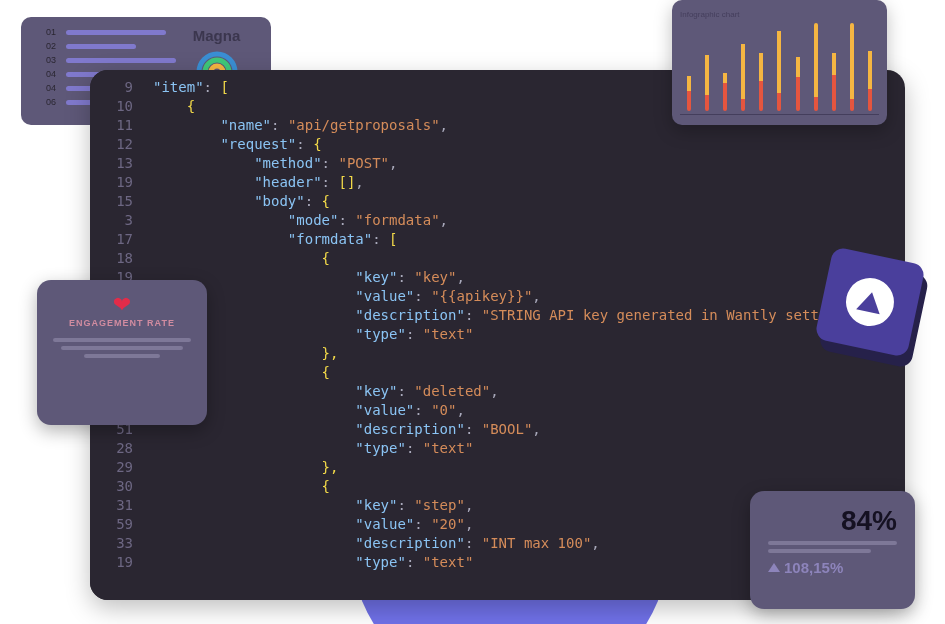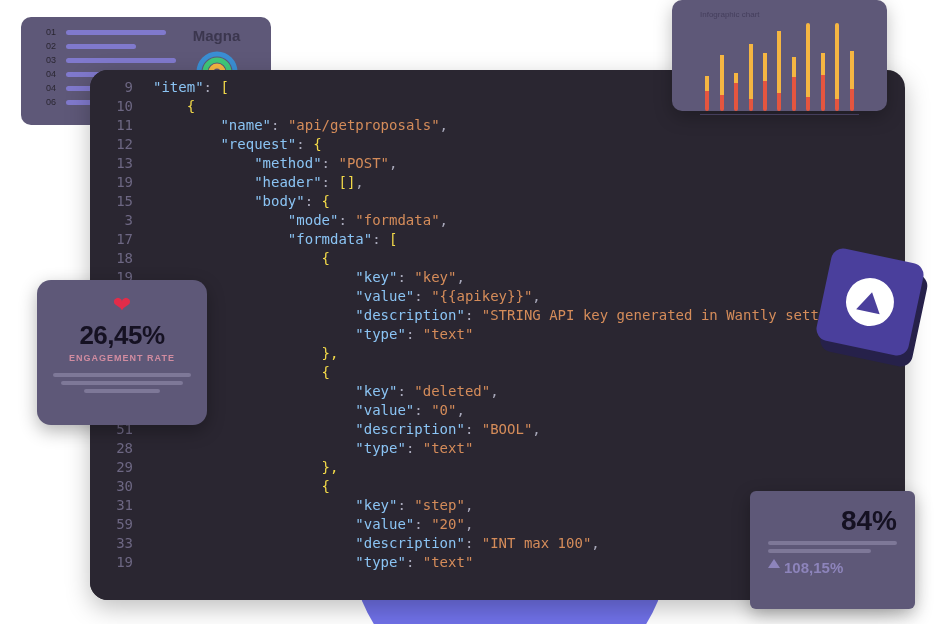--- a/index.html
+++ b/index.html
@@ -31,33 +31,33 @@
 
   
   .eng-card { position: absolute; left: 37px; top: 280px; width: 170px; height: 145px; background: #5e5878; border-radius: 14px; z-index: 10; padding: 14px 16px 10px; text-align: center; box-shadow: 0 6px 18px rgba(0,0,0,0.3); }
   .heart { color: #e22c49; font-size: 22px; line-height: 1; }
   .eng-pct { color: #151122; font-size: 26px; font-weight: 900; margin-top: 4px; letter-spacing: -0.5px; }
   .eng-lbl { color: #d18ca0; font-size: 9px; letter-spacing: 1px; margin-top: 2px; font-weight: 600; }
   .eng-lines { margin-top: 10px; }
   .eng-lines div { height: 4px; background: #7e7898; border-radius: 2px; margin: 4px auto; }
 
   
-  .chart-card { position: absolute; right: 58px; top: 0px; width: 215px; height: 111px; background: #5e5878; border-radius: 10px; z-index: 10; padding: 10px 28px 8px; box-shadow: 0 6px 18px rgba(0,0,0,0.25); }
+  .chart-card { position: absolute; right: 58px; top: 0px; width: 215px; height: 125px; background: #5e5878; border-radius: 10px; z-index: 10; padding: 10px 8px 8px; box-shadow: 0 6px 18px rgba(0,0,0,0.25); }
   .chart-title { color: #443e5c; font-size: 8px; margin-bottom: 4px; }
   .bars { display: flex; align-items: flex-end; justify-content: space-around; height: 88px; }
   .bar-col { width: 4px; display: flex; flex-direction: column; justify-content: flex-end; height: 100%; border-radius: 2px; overflow: hidden; }
   .bar-top { width: 100%; background: #f5b642; }
   .bar-bot { width: 100%; background: #e5553f; }
   .axis { height: 1px; background: #443e5c; margin-top: 3px; }
 
   
-  .pct-card { position: absolute; right: 30px; bottom: 15px; width: 165px; height: 118px; background: #5e5878; border-radius: 6px; z-index: 10; padding: 14px 18px; box-shadow: 0 6px 18px rgba(0,0,0,0.3); }
+  .pct-card { position: absolute; right: 30px; bottom: 15px; width: 165px; height: 118px; background: #5e5878; border-radius: 14px; z-index: 10; padding: 14px 18px; box-shadow: 0 6px 18px rgba(0,0,0,0.3); }
   .pct-main { color: #151122; font-size: 28px; font-weight: 900; text-align: right; }
   .pct-lines div { height: 4px; background: #7e7898; border-radius: 2px; margin: 4px 0; }
-  .pct-sub { color: #8d84bb; font-size: 15px; font-weight: 700; margin-top: 6px; display: flex; align-items: flex-start; gap: 4px; }
+  .pct-sub { color: #8d84bb; font-size: 15px; font-weight: 700; margin-top: 6px; display: flex; align-items: center; gap: 4px; }
   .tri-up { width: 0; height: 0; border-left: 6px solid transparent; border-right: 6px solid transparent; border-bottom: 9px solid #8d84bb; }
 
   
   .cube { position: absolute; right: 15px; top: 255px; width: 115px; height: 115px; z-index: 10; }
   .cube-face { position: absolute; left: 8px; top: 0; width: 94px; height: 94px; background: #4a3f9c; border-radius: 12px; transform: rotate(12deg); display: flex; align-items: center; justify-content: center; box-shadow: 6px 10px 0 #26214a; }
   .cube-circle { width: 48px; height: 48px; background: #fff; border-radius: 50%; display: flex; align-items: center; justify-content: center; }
   .cube-tri { width: 0; height: 0; border-left: 12px solid transparent; border-right: 12px solid transparent; border-bottom: 20px solid #4a3f9c; }
 </style>
 </head>
 <body>
@@ -130,21 +130,20 @@
       <div>31</div>
       <div>59</div>
       <div>33</div>
       <div>19</div>
     </div>
   <div class="code" id="code"><div><span class="s-key">"item"</span><span class="s-p">: </span><span class="s-b">[</span></div><div>    <span class="s-b">{</span></div><div>        <span class="s-key">"name"</span><span class="s-p">: </span><span class="s-str">"api/getproposals"</span><span class="s-p">,</span></div><div>        <span class="s-key">"request"</span><span class="s-p">: </span><span class="s-b">{</span></div><div>            <span class="s-key">"method"</span><span class="s-p">: </span><span class="s-str">"POST"</span><span class="s-p">,</span></div><div>            <span class="s-key">"header"</span><span class="s-p">: </span><span class="s-b">[]</span><span class="s-p">,</span></div><div>            <span class="s-key">"body"</span><span class="s-p">: </span><span class="s-b">{</span></div><div>                <span class="s-key">"mode"</span><span class="s-p">: </span><span class="s-str">"formdata"</span><span class="s-p">,</span></div><div>                <span class="s-key">"formdata"</span><span class="s-p">: </span><span class="s-b">[</span></div><div>                    <span class="s-b">{</span></div><div>                        <span class="s-key">"key"</span><span class="s-p">: </span><span class="s-str">"key"</span><span class="s-p">,</span></div><div>                        <span class="s-key">"value"</span><span class="s-p">: </span><span class="s-str">"{{apikey}}"</span><span class="s-p">,</span></div><div>                        <span class="s-key">"description"</span><span class="s-p">: </span><span class="s-str">"STRING API key generated in Wantly settings"</span><span class="s-p">,</span></div><div>                        <span class="s-key">"type"</span><span class="s-p">: </span><span class="s-str">"text"</span></div><div>                    <span class="s-b">},</span></div><div>                    <span class="s-b">{</span></div><div>                        <span class="s-key">"key"</span><span class="s-p">: </span><span class="s-str">"deleted"</span><span class="s-p">,</span></div><div>                        <span class="s-key">"value"</span><span class="s-p">: </span><span class="s-str">"0"</span><span class="s-p">,</span></div><div>                        <span class="s-key">"description"</span><span class="s-p">: </span><span class="s-str">"BOOL"</span><span class="s-p">,</span></div><div>                        <span class="s-key">"type"</span><span class="s-p">: </span><span class="s-str">"text"</span></div><div>                    <span class="s-b">},</span></div><div>                    <span class="s-b">{</span></div><div>                        <span class="s-key">"key"</span><span class="s-p">: </span><span class="s-str">"step"</span><span class="s-p">,</span></div><div>                        <span class="s-key">"value"</span><span class="s-p">: </span><span class="s-str">"20"</span><span class="s-p">,</span></div><div>                        <span class="s-key">"description"</span><span class="s-p">: </span><span class="s-str">"INT max 100"</span><span class="s-p">,</span></div><div>                        <span class="s-key">"type"</span><span class="s-p">: </span><span class="s-str">"text"</span></div></div>
 </div>
 
 <div class="eng-card">
   <div class="heart">❤</div>
-  <div class="eng-pct">26,45%</div>
   <div class="eng-lbl">ENGAGEMENT RATE</div>
   <div class="eng-lines">
     <div style="width:100%"></div>
       <div style="width:88%"></div>
       <div style="width:55%"></div>
   </div>
 </div>
 
 <div class="chart-card">
   <div class="chart-title">Infographic chart</div>

